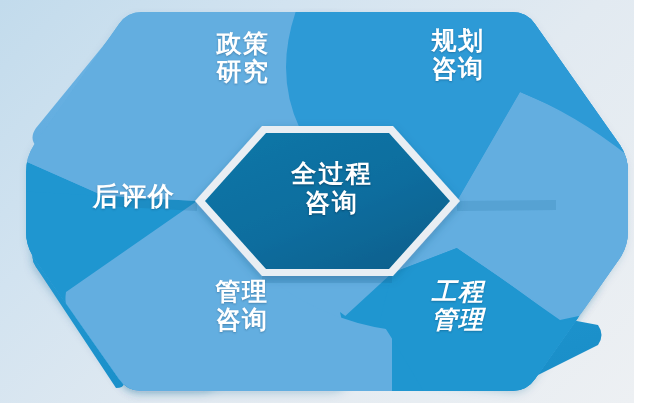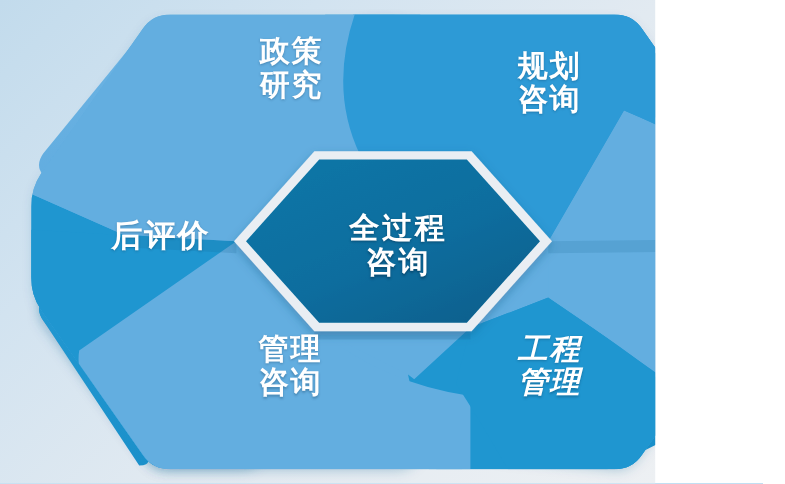--- a/index.html
+++ b/index.html
@@ -7,21 +7,21 @@
     padding: 0;
   }
   body {
     width: 654px;
     height: 403px;
     overflow: hidden;
     font-family: "Liberation Serif", "DejaVu Serif", serif;
   }
   #canvas {
     position: relative;
-    width: 546px;
+    width: 634px;
     height: 403px;
     background: linear-gradient(135deg, #c2dbec 0%, #d2e3f0 28%, #e2eaf1 58%, #edf0f3 100%);
     overflow: hidden;
   }
   #diagram-svg {
     position: absolute;
     left: 0;
     top: 0;
     width: 654px;
     height: 403px;
@@ -43,25 +43,24 @@
     position: absolute;
     color: #ffffff;
     font-weight: bold;
     text-align: center;
     line-height: 1.14;
     letter-spacing: 0.09em;
     text-shadow: 0 1px 2px rgba(0,30,55,0.45);
     white-space: pre-line;
     font-size: 25px;
     pointer-events: none;
-    margin-top: 17px;
   }
   
   #label-policy   { left: 163px; top:  30px; width: 160px; }
-  #label-planning { left: 378px; top:  42px; width: 160px; }
+  #label-planning { left: 378px; top:  27px; width: 160px; }
   #label-project  { left: 482px; top: 158px; width: 120px; }
   #label-engineer { left: 378px; top: 278px; width: 160px; font-style: italic; }
   #label-manage   { left: 162px; top: 278px; width: 160px; }
   #label-post     { left:  64px; top: 182px; width: 140px; }
   #label-center   { left: 252px; top: 160px; width: 160px; }
 </style>
 </head>
 <body>
 
 <div id="canvas">

